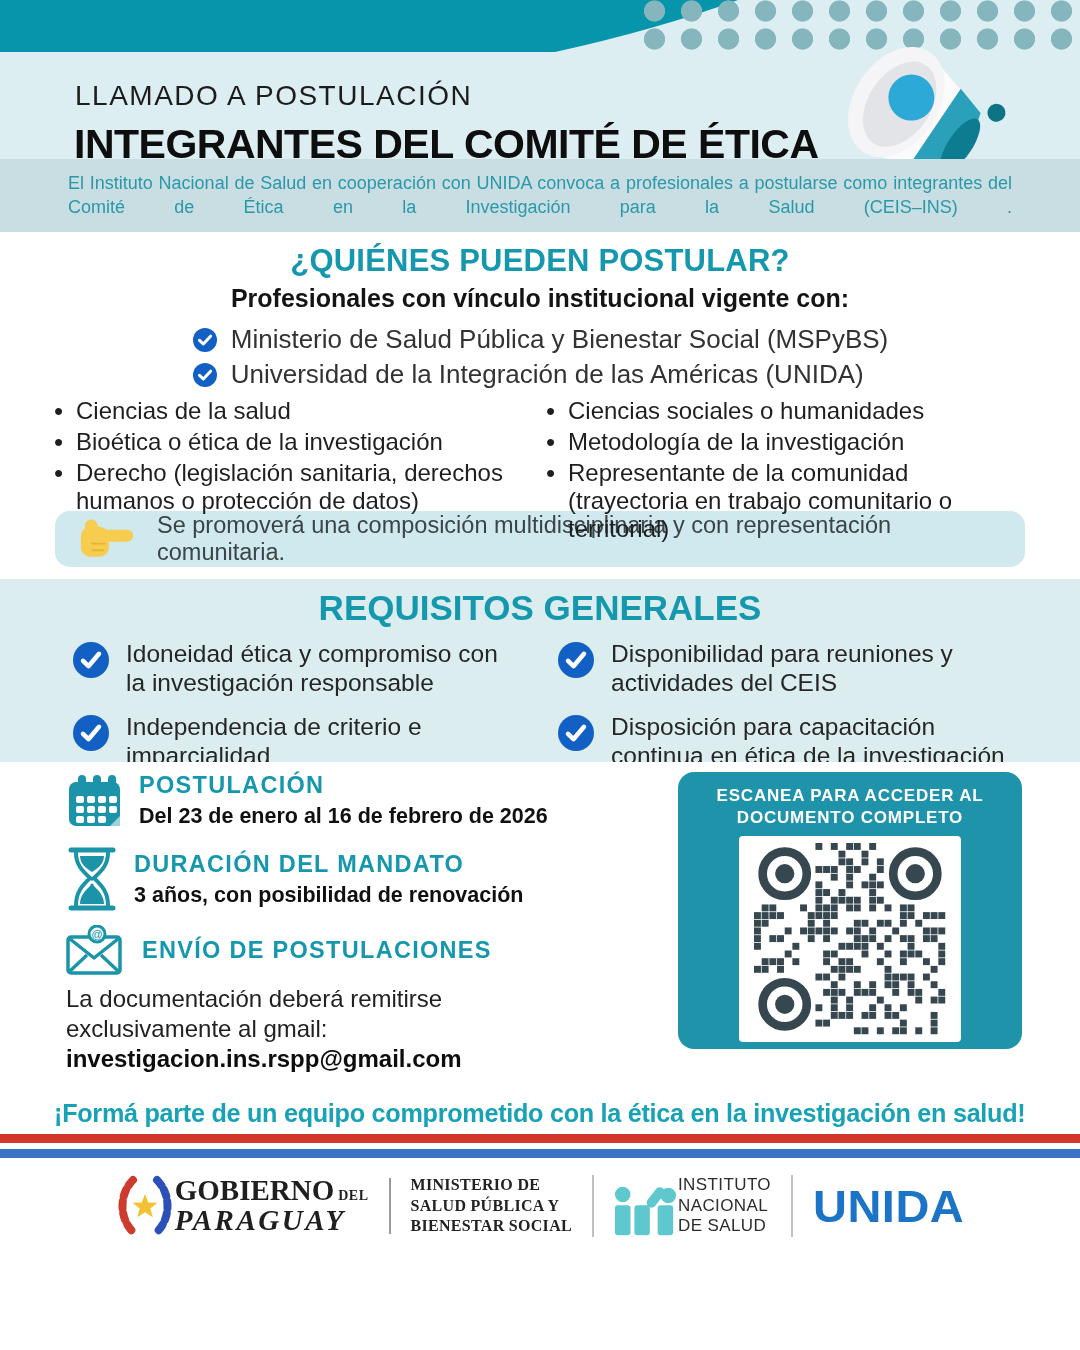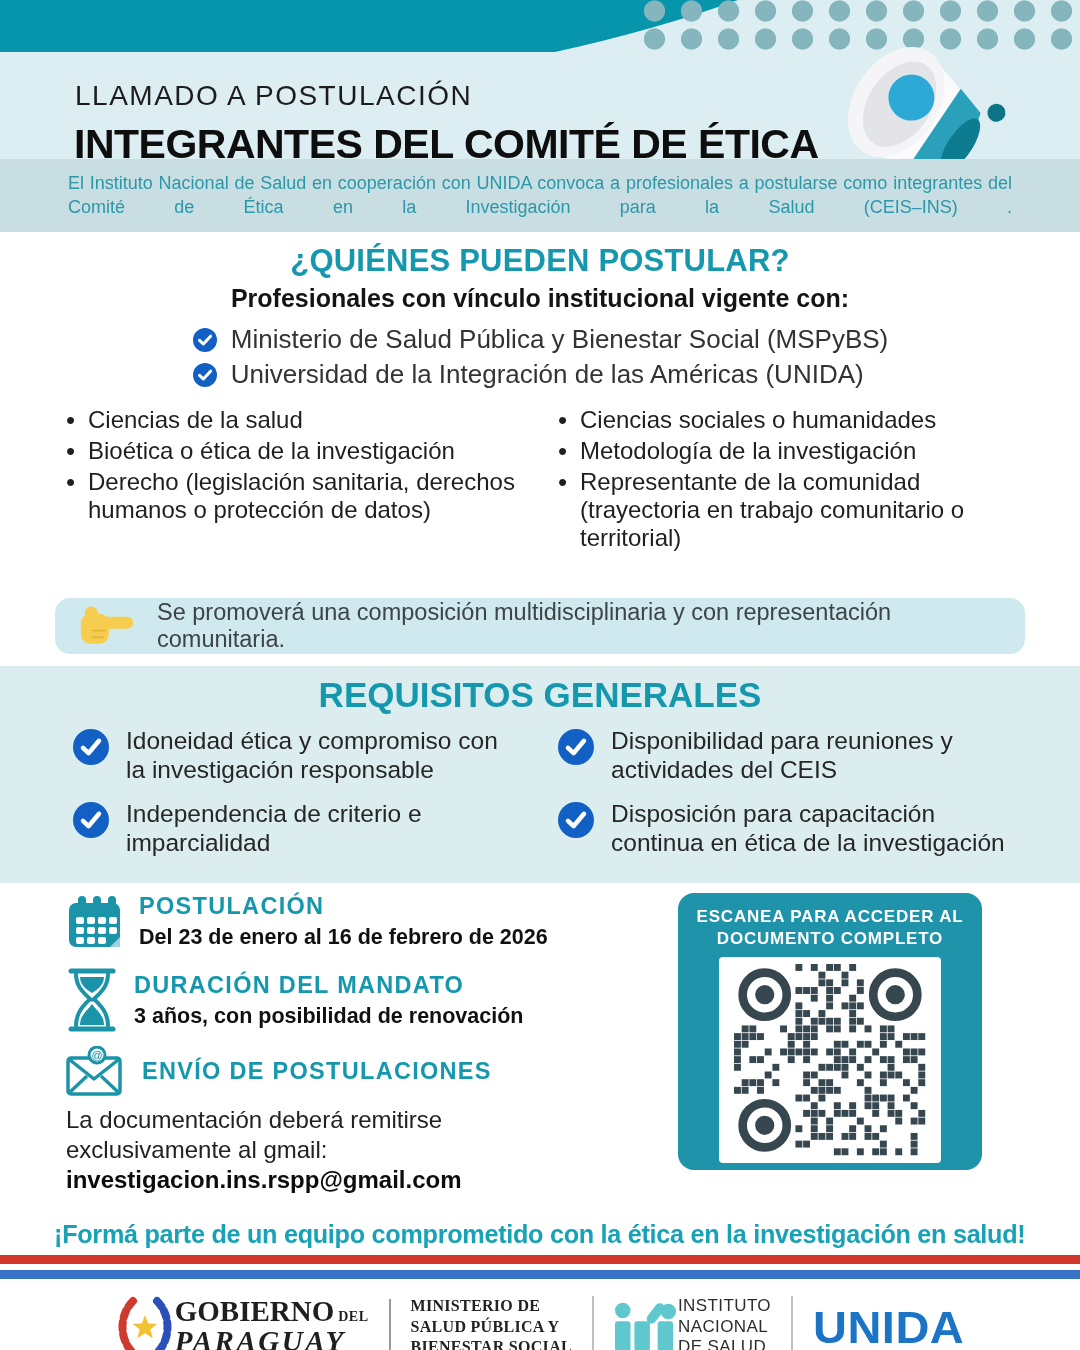--- a/index.html
+++ b/index.html
@@ -25,63 +25,63 @@
     position:absolute;left:74px;top:121px;font-size:41px;font-weight:800;
     letter-spacing:-0.5px;line-height:1.17;color:#0e0e0e;
   }
   
   .intro{height:73px;background:#c9dee3;display:flex;align-items:center;}
   .intro p{
     margin:0 auto;width:944px;font-size:18px;color:#2a98a8;line-height:1.32;
     text-align:justify;text-align-last:justify;
   }
   
-  .who{height:366px;background:#ffffff;text-align:center;}
+  .who{height:279px;background:#ffffff;text-align:center;}
   .who-h{margin:0;padding-top:11px;font-size:31px;font-weight:800;color:#1598ad;letter-spacing:0.2px;}
   .who-sub{margin:5px 0 7px;font-size:25px;font-weight:700;color:#141414;}
   .inst{display:inline-block;text-align:left;}
   .inst-row{display:flex;align-items:center;gap:13px;margin:4px 0;font-size:26px;color:#333;}
   .check-sm{width:26px;height:26px;flex:0 0 26px;}
   .areas-h{margin:7px 0 9px;font-size:26px;font-weight:800;color:#141414;}
   .cols{display:flex;text-align:left;padding:0 52px;}
   .col-left{width:478px;}
   .col-right{flex:1;padding-left:14px;}
-  .cols ul{list-style:none;margin:12px;padding:0;}
+  .cols ul{list-style:none;margin:0;padding:0;}
   .cols li{position:relative;padding-left:24px;margin:3px 0;font-size:24px;line-height:1.17;color:#1f1f1f;}
   .cols li::before{content:"\2022";position:absolute;left:2px;top:-1px;font-size:26px;color:#1f1f1f;}
   
   .note-wrap{height:68px;background:#ffffff;}
   .note{
     width:922px;height:56px;margin:0 auto;background:#cfe9ee;border-radius:15px;
     display:flex;align-items:center;gap:22px;padding:0 24px;
   }
   .hand{width:56px;height:46px;flex:0 0 56px;}
   .note-text{font-size:23.5px;color:#3c4447;}
   
-  .req{height:217px;background:#dcedf0;}
+  .req{height:183px;background:#dcedf0;}
   .req-h{margin:0;padding-top:9px;text-align:center;font-size:35px;font-weight:800;color:#1598ad;}
   .req-grid{
     display:grid;grid-template-columns:1fr 1fr;gap:16px 34px;
     padding:12px 72px 0 72px;text-align:left;
   }
   .req-item{display:flex;align-items:flex-start;gap:16px;font-size:24.5px;line-height:1.17;color:#262626;}
   .check-lg{width:38px;height:38px;flex:0 0 38px;margin-top:1px;}
   
   .details{position:relative;height:330px;background:#ffffff;}
   .blocks{position:absolute;left:66px;top:10px;width:590px;}
   .dblock{display:flex;align-items:center;gap:16px;}
   .db-cal{margin-bottom:17px;}
   .db-dur{margin-bottom:13px;}
   .d-icon{flex:0 0 auto;}
   .d-head{font-size:23.5px;font-weight:800;color:#1597ad;letter-spacing:1.3px;}
   .d-text{font-size:21.5px;font-weight:700;color:#101010;margin-top:5px;}
   .envio-para{margin-top:9px;font-size:24px;color:#222;line-height:1.24;}
   .envio-para .email{font-weight:700;color:#0d0d0d;}
   .qr-box{
-    position:absolute;left:678px;top:10px;width:304px;height:277px;background:#1f93a9;
+    position:absolute;left:678px;top:10px;width:344px;height:277px;background:#1f93a9;
     border-radius:16px;text-align:center;color:#fff;
   }
   .qr-title{margin-top:13px;font-size:17px;font-weight:800;letter-spacing:0.8px;line-height:1.3;}
   .qr-white{width:222px;height:206px;margin:7px auto 0;background:#ffffff;border-radius:4px;
     display:flex;align-items:center;justify-content:center;}
   .qr-svg{width:192px;height:192px;}
   
   .tagline-row{height:42px;background:#ffffff;display:flex;align-items:center;justify-content:center;}
   .tagline{font-size:26px;font-weight:800;color:#17a2b6;letter-spacing:-0.3px;transform:scaleX(0.97);}
   .stripes{height:24px;background:#ffffff;}
@@ -90,21 +90,21 @@
   .stripe-blue{height:9px;background:#3a72c6;}
   .footer{height:96px;background:#ffffff;display:flex;align-items:center;justify-content:center;gap:20px;}
   .gob{display:flex;align-items:center;gap:1px;}
   .gob-text{font-family:"Liberation Serif",serif;color:#1f1f1f;line-height:1.02;}
   .gob-l1{font-size:29px;font-weight:700;}
   .gob-del{font-size:14px;font-weight:700;letter-spacing:0.5px;}
   .gob-l2{font-size:29px;font-weight:700;letter-spacing:2.5px;font-style:italic;}
   .fdiv{width:2px;height:56px;background:#9a9a9a;}
   .fdiv.light{background:#c0c0c0;height:62px;}
   .min-text{font-family:"Liberation Serif",serif;font-size:16px;font-weight:700;color:#222;line-height:1.3;letter-spacing:0.3px;}
-  .ins{display:flex;align-items:center;}
+  .ins{display:flex;align-items:flex-end;}
   .ins-mark{width:64px;height:52px;}
   .ins-text{font-size:17px;color:#2d2d2d;line-height:1.2;letter-spacing:0.4px;}
   .unida{font-size:47px;font-weight:800;color:#1b74c5;letter-spacing:0.5px;transform:scaleY(0.96);}
 </style>
 </head>
 <body>
 
 <div class="hero">
   <svg class="hero-band" viewBox="0 0 1080 60" preserveAspectRatio="none">
     <path d="M0 0 H738 Q655 30 555 52 L0 52 Z" fill="#0795ab"></path>

